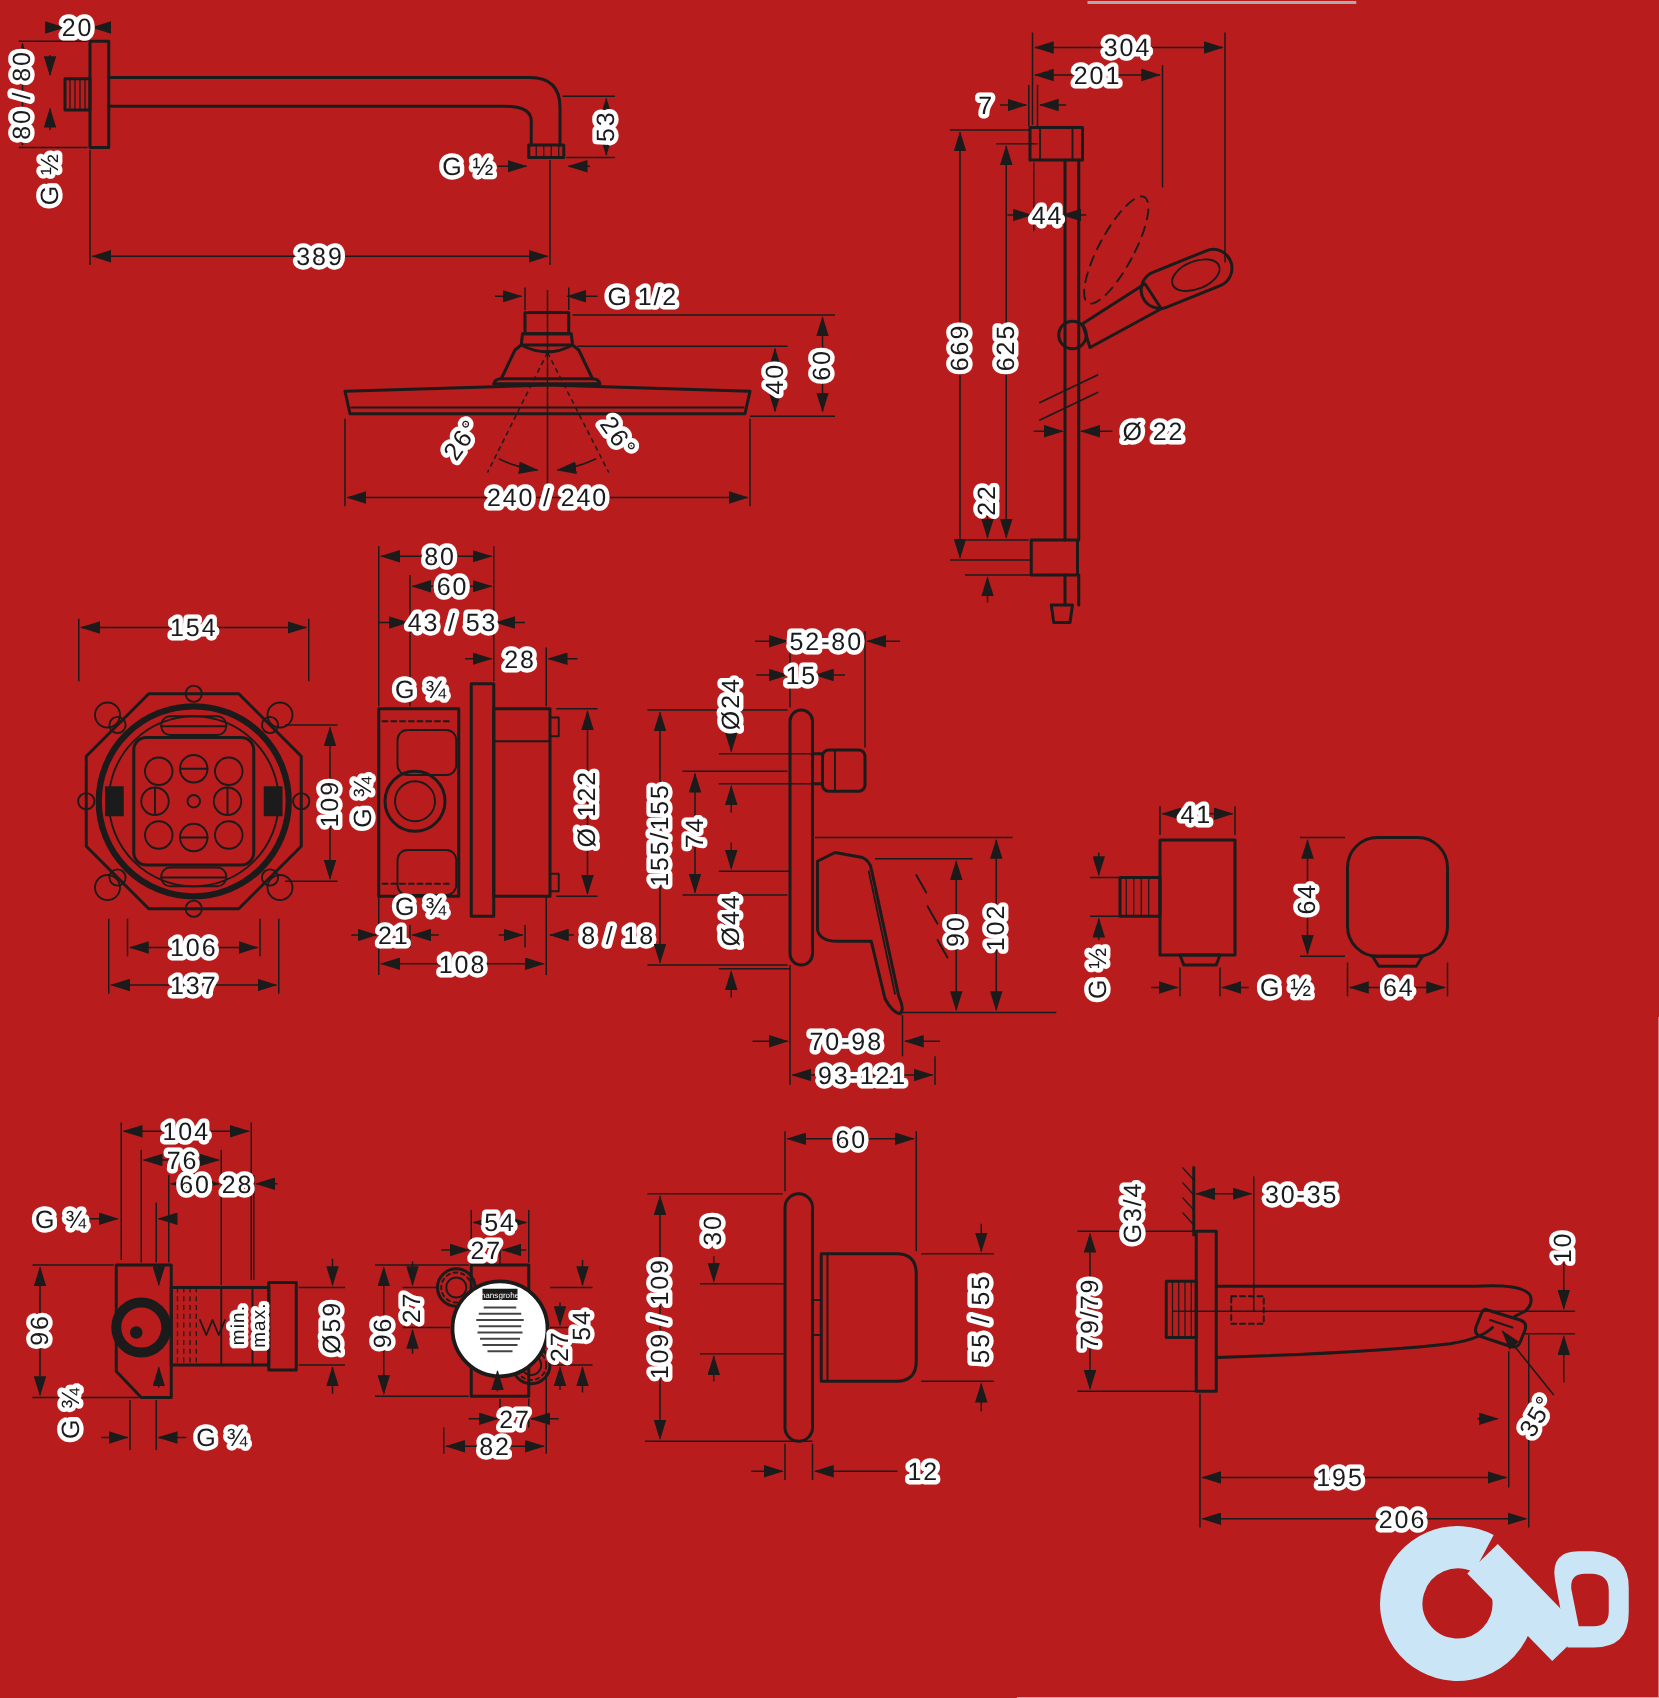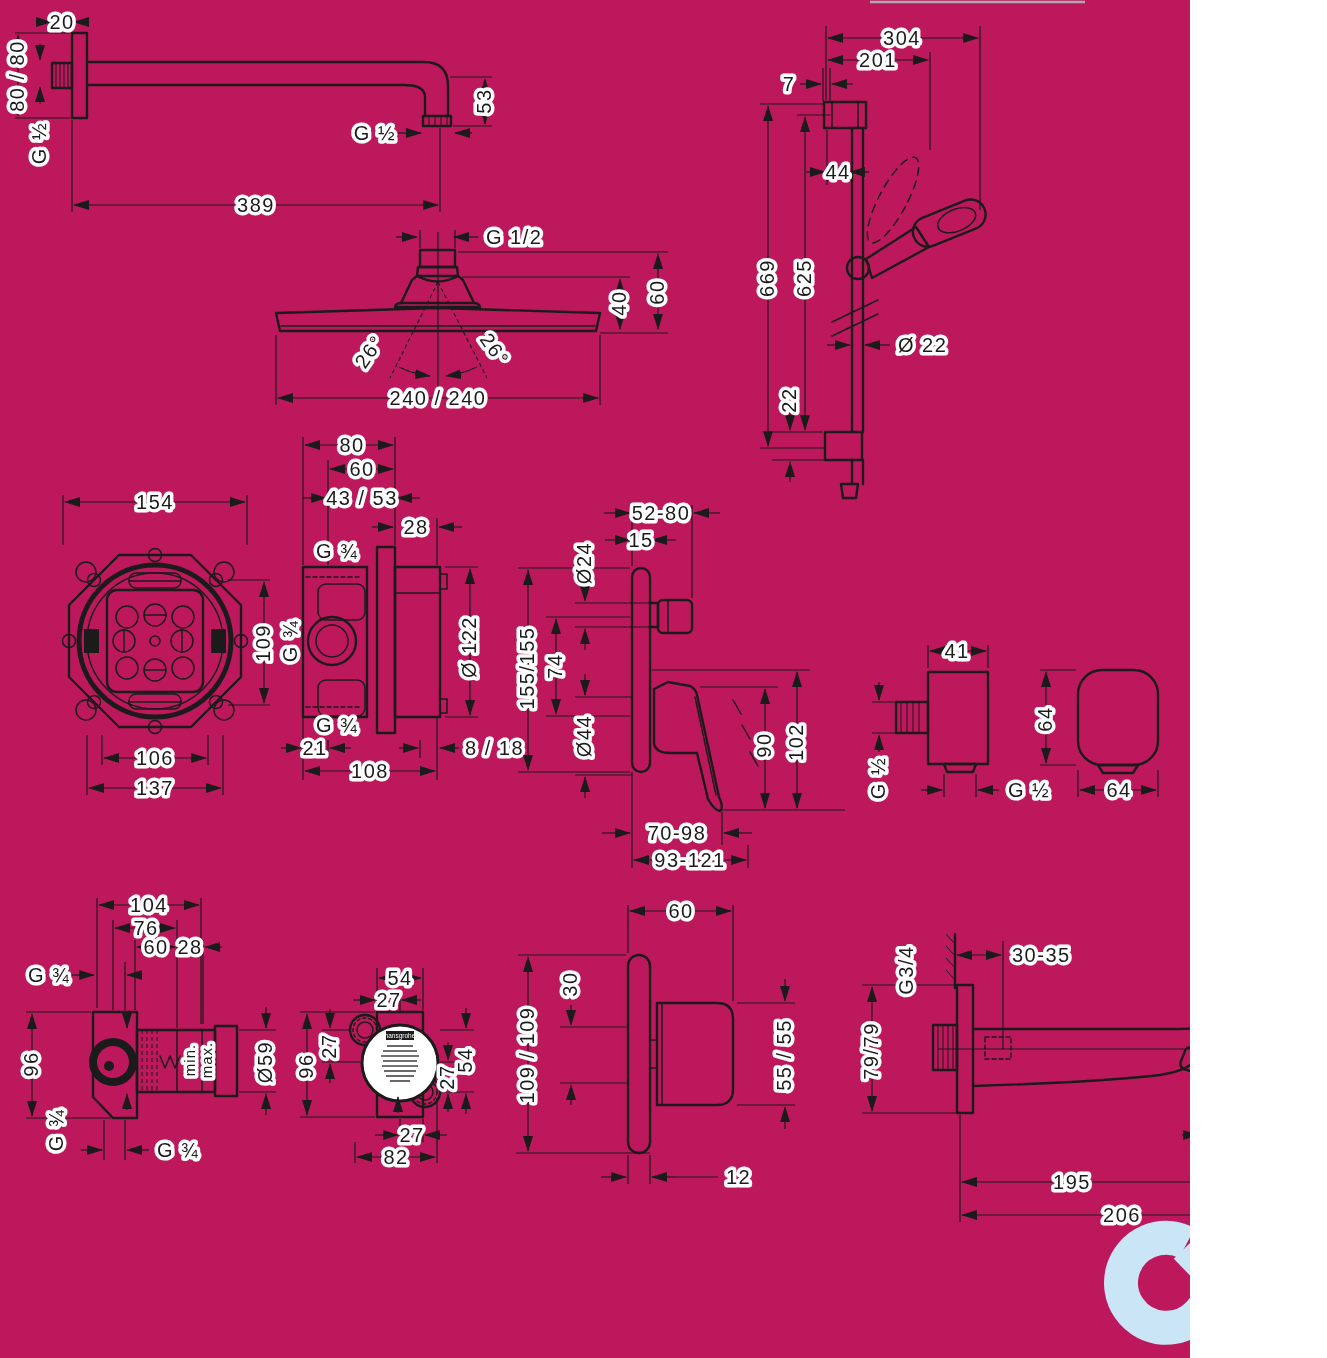--- a/index.html
+++ b/index.html
@@ -1,16 +1,16 @@
 <!DOCTYPE html>
 <html><head>
 <meta charset="utf-8">
 <style>
   html,body{margin:0;padding:0;background:#fff;}
-  #canvas{position:relative;width:1190px;height:1358px;background:#be185d;overflow:hidden;text-decoration:underline;}
+  #canvas{position:relative;width:1327px;height:1358px;background:#b91c1c;overflow:hidden;text-decoration:underline;}
   svg{position:absolute;left:0;top:0;}
   .o  {fill:none;stroke:#1b1b1b;stroke-width:2.4;stroke-linejoin:round;stroke-linecap:round;}
   .o2 {fill:none;stroke:#1b1b1b;stroke-width:1.5;stroke-linejoin:round;stroke-linecap:round;}
   .d  {fill:none;stroke:#1b1b1b;stroke-width:1.2;}
   .h  {fill:none;stroke:#1b1b1b;stroke-width:1;}
   .fill{fill:#1b1b1b;stroke:none;}
   .dash {stroke-dasharray:8 6;}
   .dash2{stroke-dasharray:4 3;}
   .fp {stroke:#444;stroke-width:1.6;}
   text.t{font-family:"Liberation Sans",sans-serif;font-size:20px;letter-spacing:1.5px;fill:#1b1b1b;

